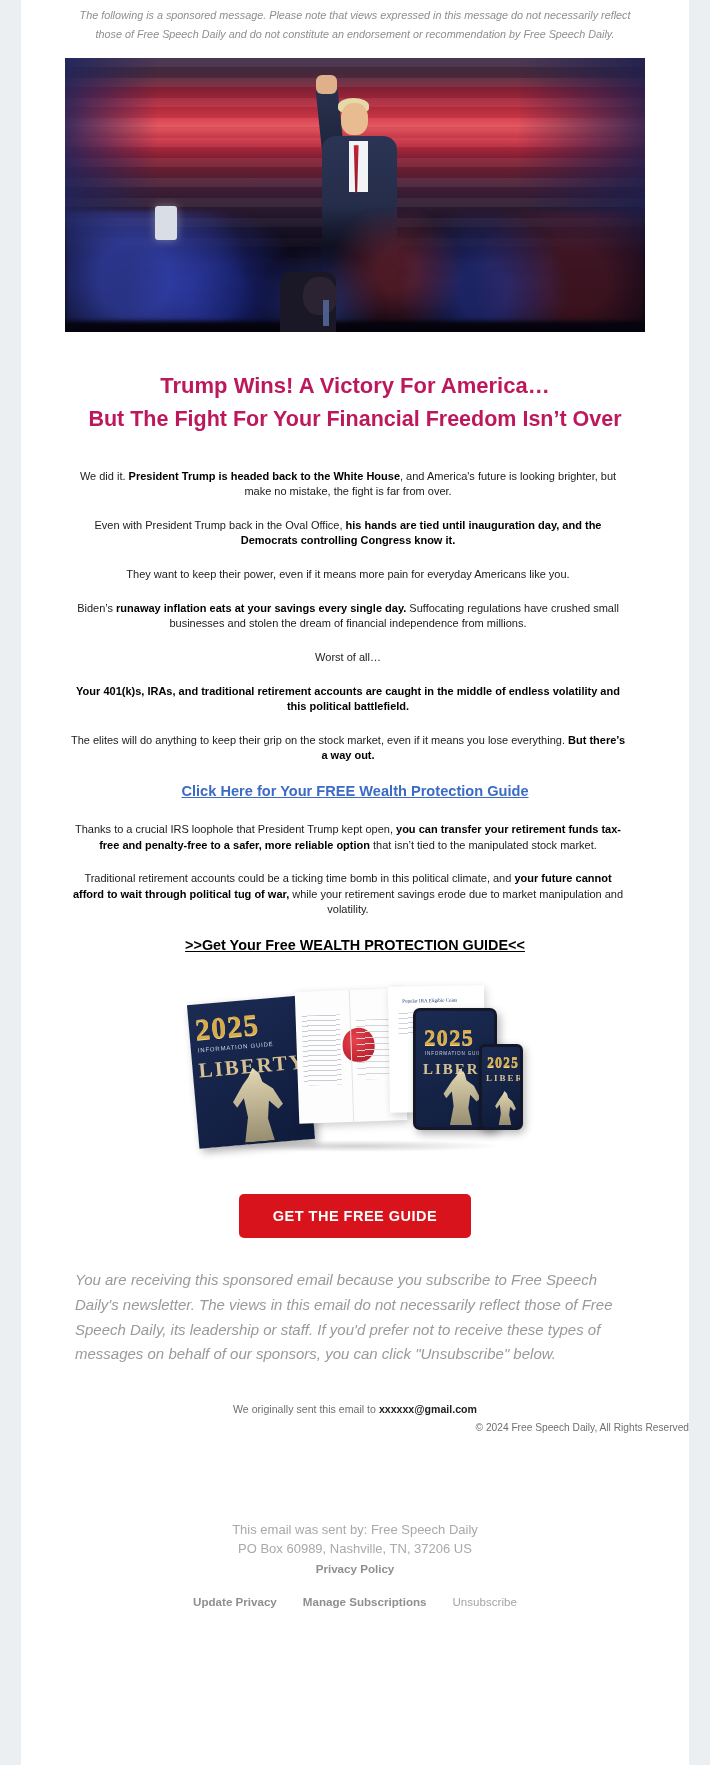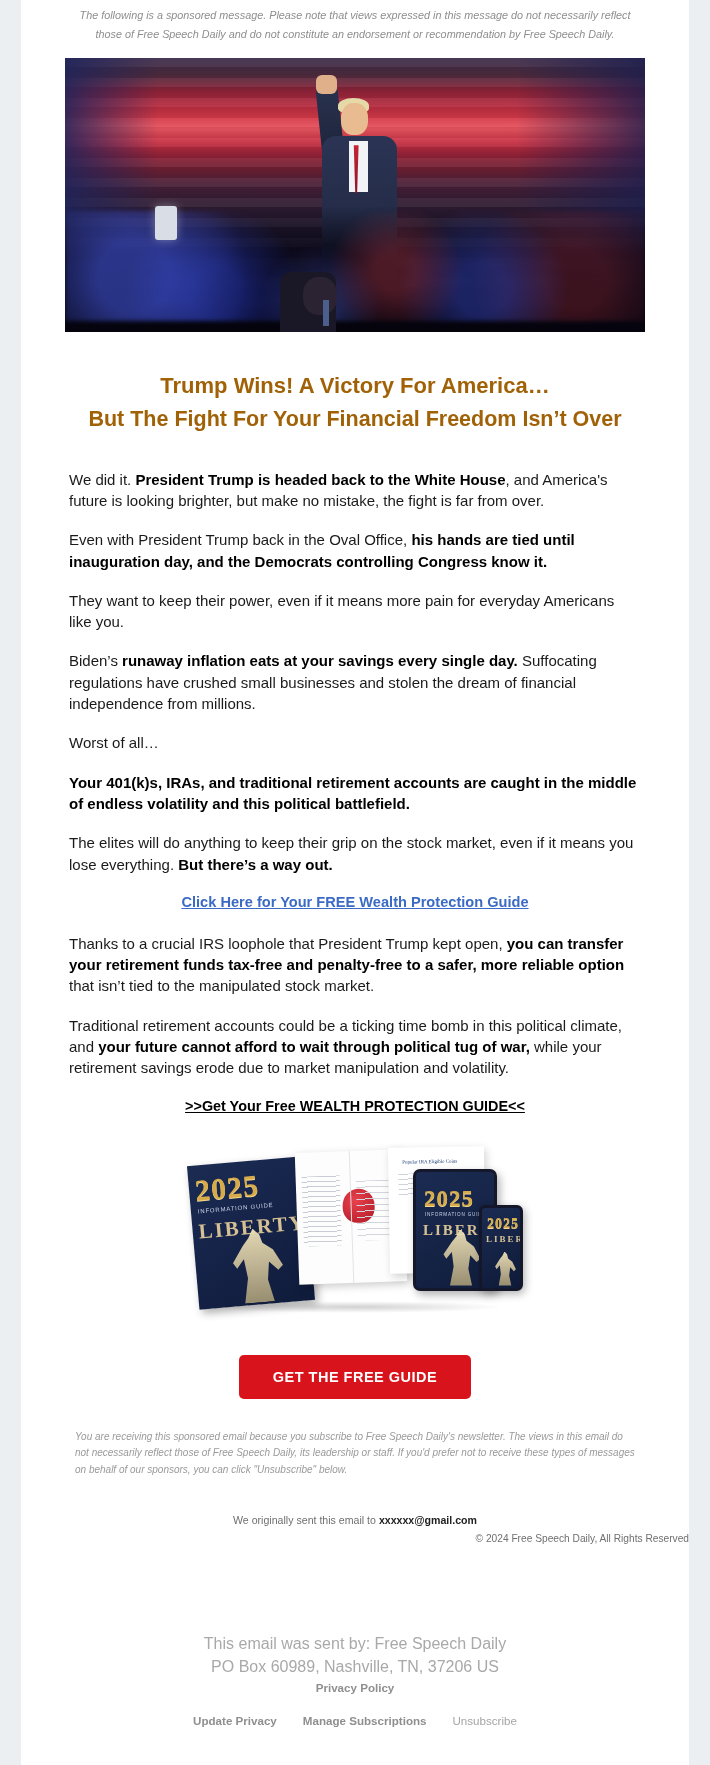--- a/index.html
+++ b/index.html
@@ -165,37 +165,38 @@
     background: #1a1826; border-radius: 10px 10px 0 0; filter: blur(.6px);
   }
   .hero-sec-tie {
     position: absolute; left: 44.5%; bottom: 2%; width: 6px; height: 26px;
     background: #4a5f8c;
   }
 
   
   .headline {
     text-align: center;
-    color: #a16207;
+    color: #be185d;
     font-family: "Liberation Sans", sans-serif;
     font-weight: bold;
     font-size: 22px;
     line-height: 1.55;
     padding: 22px 36px 0 36px;
   }
   .headline .line2 { display: block; font-size: 21.5px; }
 
   
   .body-copy { padding: 18px 48px 0 48px; }
   .body-copy p {
-    margin: 0 4px 18px 0;
-    font-family: "Liberation Sans", sans-serif;
-    font-size: 15px;
+    margin: 0 14px 18px 0;
+    font-family: "Liberation Sans", sans-serif;
+    font-size: 11px;
     line-height: 1.42;
     color: #1a1a1a;
+    text-align: center;
   }
   .body-copy p b, .body-copy p strong { font-weight: bold; color: #000; }
 
   .cta-link-row { text-align: center; margin: 4px 0 22px 0; }
   .cta-link {
     font-family: "Liberation Sans", sans-serif;
     font-size: 14.6px;
     font-weight: bold;
     color: #3b6bc4;
     text-decoration: underline;
@@ -324,21 +325,21 @@
     border-radius: 5px;
     border: none;
     cursor: pointer;
   }
 
   
   .disclaimer {
     padding: 30px 54px 0 54px;
     font-family: "Liberation Sans", sans-serif;
     font-style: italic;
-    font-size: 10px;
+    font-size: 15px;
     line-height: 1.65;
     color: #9a9a9a;
   }
   .sent-to {
     text-align: center;
     padding: 36px 0 0 0;
     font-family: "Liberation Sans", sans-serif;
     font-size: 10.6px;
     color: #6f6f6f;
   }
@@ -349,21 +350,21 @@
     font-family: "Liberation Sans", sans-serif;
     font-size: 10.2px;
     color: #6f6f6f;
   }
   .footer-block {
     text-align: center;
     padding: 88px 0 0 0;
   }
   .footer-sent {
     font-family: "Liberation Sans", sans-serif;
-    font-size: 16px;
+    font-size: 13px;
     line-height: 1.45;
     color: #a9a9a9;
   }
   .footer-privacy {
     margin-top: 16px;
     font-family: "Liberation Sans", sans-serif;
     font-size: 11.6px;
     font-weight: bold;
     color: #8f8f8f;
     text-decoration: none;

